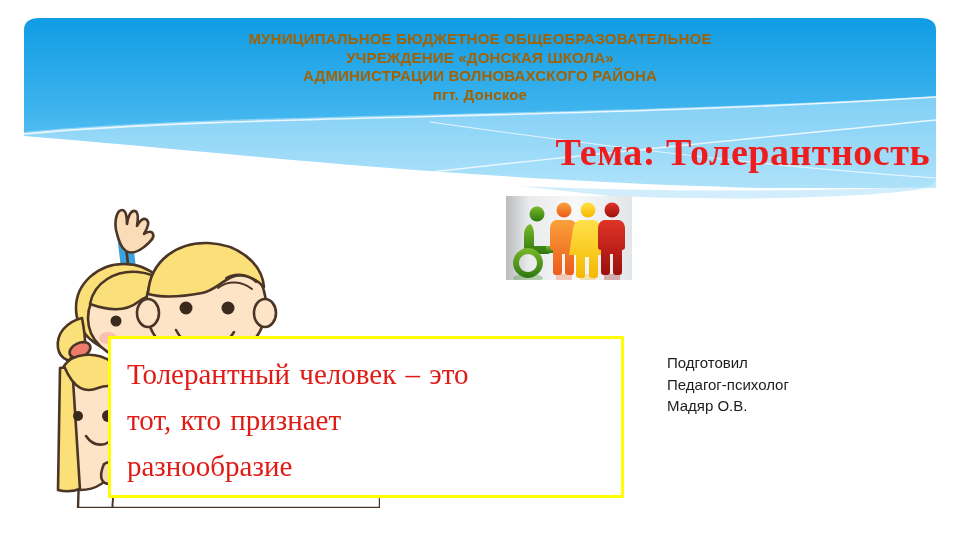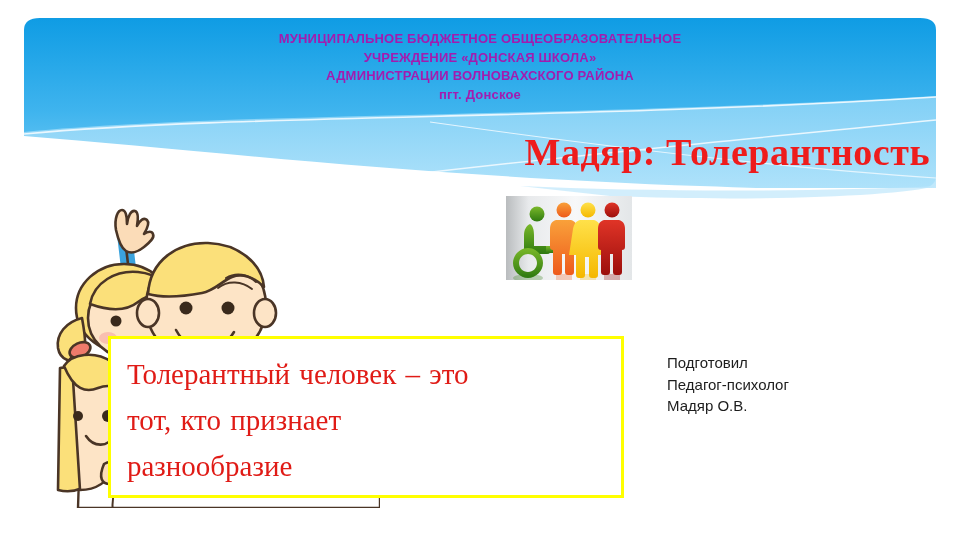--- a/index.html
+++ b/index.html
@@ -10,22 +10,22 @@
     -webkit-font-smoothing:antialiased;
   }
   #slide{position:absolute;left:0;top:0;width:960px;height:540px;background:#ffffff;overflow:hidden;}
 
   
   .header-wrap{position:absolute;left:0;top:0;width:960px;height:215px;}
   .header-svg{position:absolute;left:0;top:0;width:960px;height:215px;}
 
   .header-text{
     position:absolute;left:140px;top:30px;width:680px;
-    text-align:center;color:#a21caf;
-    font-size:13px;font-weight:700;line-height:18.5px;
+    text-align:center;color:#a16207;
+    font-size:15px;font-weight:700;line-height:18.5px;
     letter-spacing:0.2px;
     white-space:pre-line;
   }
 
   .slide-title{
     position:absolute;left:0;top:130px;width:930px;
     text-align:right;
     font-family:"Liberation Serif", serif;
     font-weight:700;font-size:38px;line-height:44px;
     color:#ee1c1c;
@@ -93,21 +93,21 @@
 
       <path d="M520,186 C650,192 820,192 936,186 C900,196 760,202 610,196 Z" fill="#bfe7fb" opacity="0.7"></path>
     </svg>
 
     <div class="header-text">МУНИЦИПАЛЬНОЕ БЮДЖЕТНОЕ ОБЩЕОБРАЗОВАТЕЛЬНОЕ
 УЧРЕЖДЕНИЕ «ДОНСКАЯ ШКОЛА»
 АДМИНИСТРАЦИИ ВОЛНОВАХСКОГО РАЙОНА
 пгт. Донское</div>
   </div>
 
-  <div class="slide-title">Мадяр: Толерантность</div>
+  <div class="slide-title">Тема: Толерантность</div>
 
   <div class="kids">
     <svg viewBox="0 0 360 330">
       <g stroke="#4a3526" stroke-width="2.6" stroke-linecap="round" stroke-linejoin="round">
 
         <path d="M112,120 L104,52" fill="none" stroke="#3ba3dd" stroke-width="15"></path>
         <path d="M112,120 L104,52" fill="none"></path>
         <g fill="#fbdcb8">
           <path d="M96,52 c-2,-12 2,-20 6,-20 c4,0 5,8 5,14
                    c1,-8 4,-14 8,-13 c4,1 3,9 2,15

